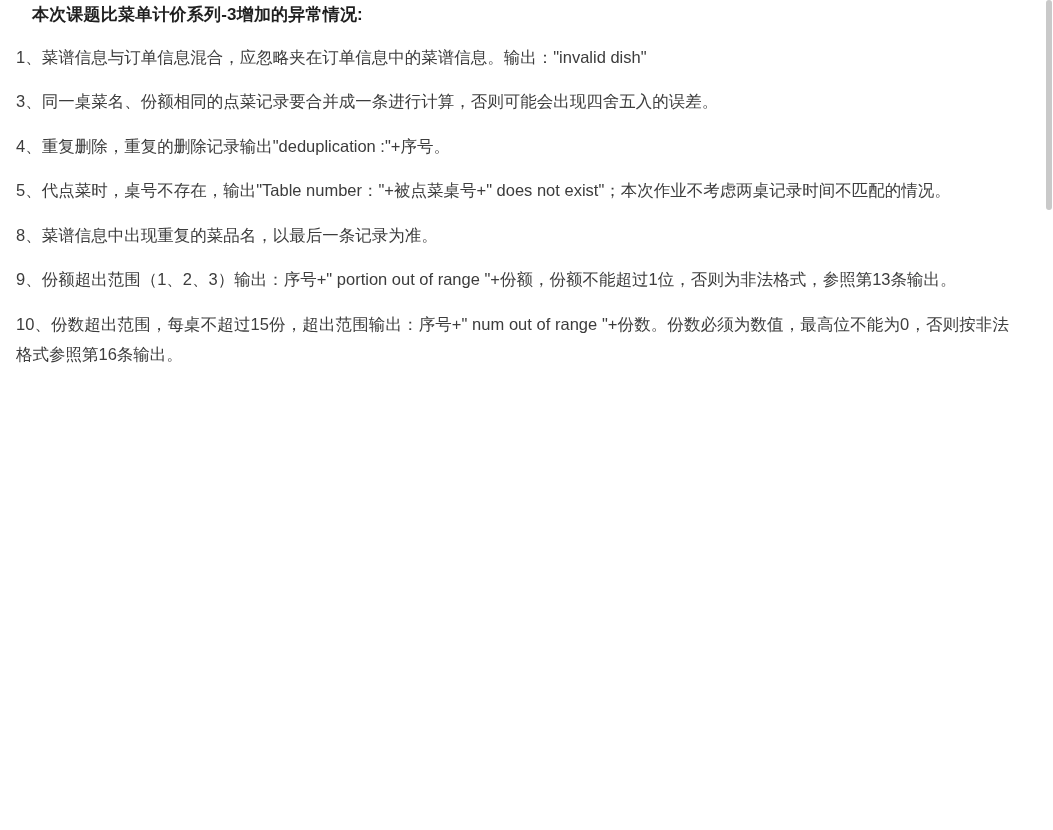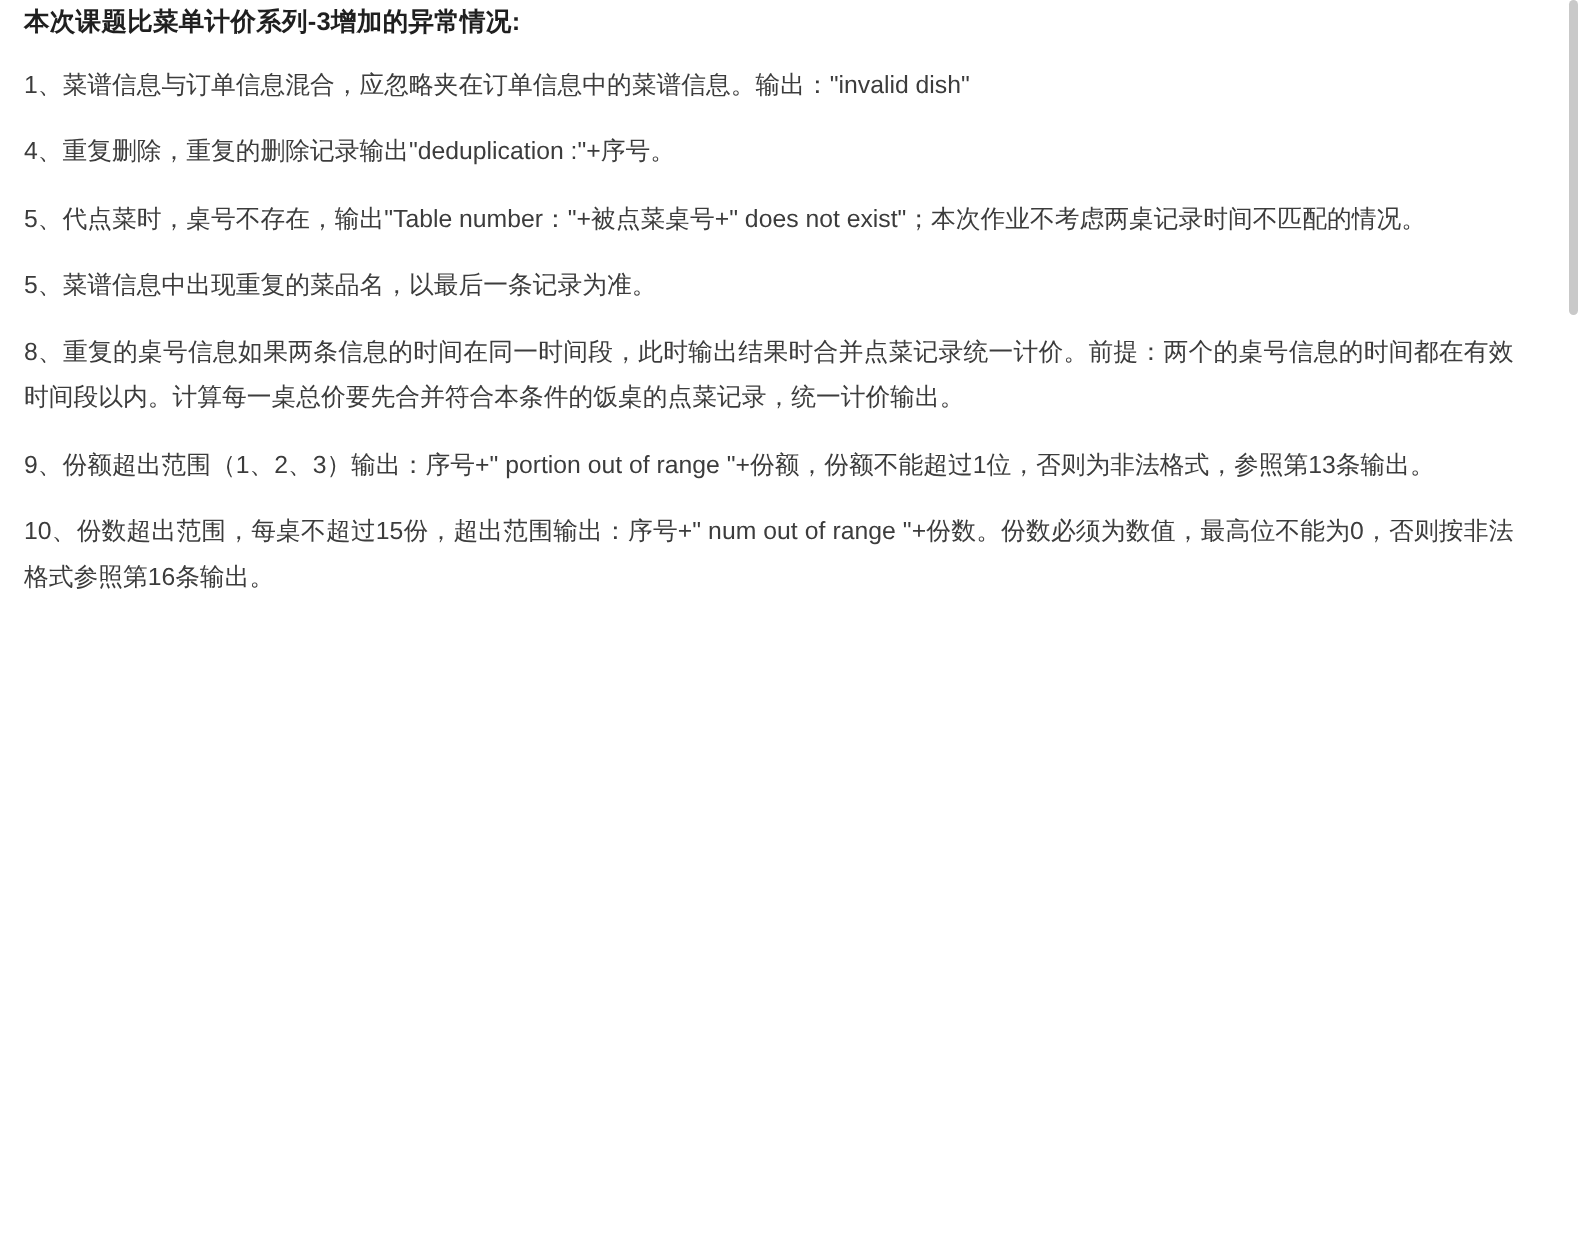--- a/index.html
+++ b/index.html
@@ -18,21 +18,21 @@
   .doc {
     padding: 0 44px 0 16px;
     box-sizing: border-box;
     width: 1053px;
   }
   .doc-title {
     font-size: 17px;
     font-weight: bold;
     line-height: 1.5;
     color: #1f1f1f;
-    margin: 0 0 14px 0;
+    margin: 0 0 14px 16px;
     padding-top: 2px;
     letter-spacing: 0.2px;
   }
   .rule {
     font-size: 16.5px;
     line-height: 1.85;
     color: #3c3c3c;
     margin: 0 0 14px 0;
     text-align: justify;
     word-break: break-word;
@@ -59,23 +59,23 @@
     background: #c9c9c9;
   }
 </style>
 </head>
 <body>
 
 <div class="doc">
   <div class="doc-title">本次课题比菜单计价系列-3增加的异常情况:</div>
 
   <p class="rule">1、菜谱信息与订单信息混合，应忽略夹在订单信息中的菜谱信息。输出："invalid dish"</p>
+  <p class="rule">3、同一桌菜名、份额相同的点菜记录要合并成一条进行计算，否则可能会出现四舍五入的误差。</p>
   <p class="rule">4、重复删除，重复的删除记录输出"deduplication :"+序号。</p>
   <p class="rule">5、代点菜时，桌号不存在，输出"Table number："+被点菜桌号+" does not exist"；本次作业不考虑两桌记录时间不匹配的情况。</p>
-  <p class="rule">5、菜谱信息中出现重复的菜品名，以最后一条记录为准。</p>
-  <p class="rule">8、重复的桌号信息如果两条信息的时间在同一时间段，此时输出结果时合并点菜记录统一计价。前提：两个的桌号信息的时间都在有效时间段以内。计算每一桌总价要先合并符合本条件的饭桌的点菜记录，统一计价输出。</p>
+  <p class="rule">8、菜谱信息中出现重复的菜品名，以最后一条记录为准。</p>
   <p class="rule">9、份额超出范围（1、2、3）输出：序号+" portion out of range "+份额，份额不能超过1位，否则为非法格式，参照第13条输出。</p>
   <p class="rule">10、份数超出范围，每桌不超过15份，超出范围输出：序号+" num out of range "+份数。份数必须为数值，最高位不能为0，否则按非法格式参照第16条输出。</p>
 </div>
 
 <div class="scrollbar-track">
   <div class="scrollbar-thumb" style="top: 0px; height: 210px;"></div>
 </div>
 
 </body></html>

